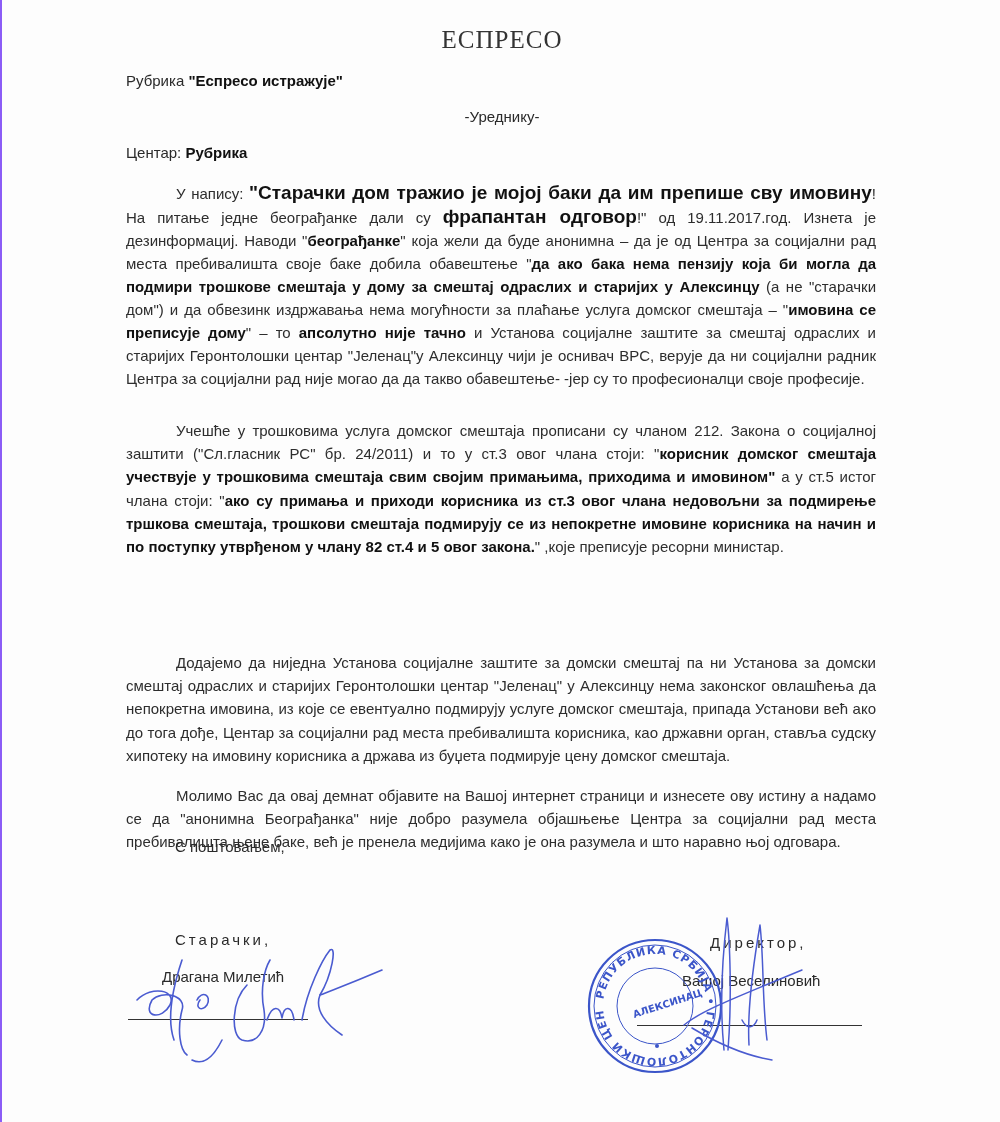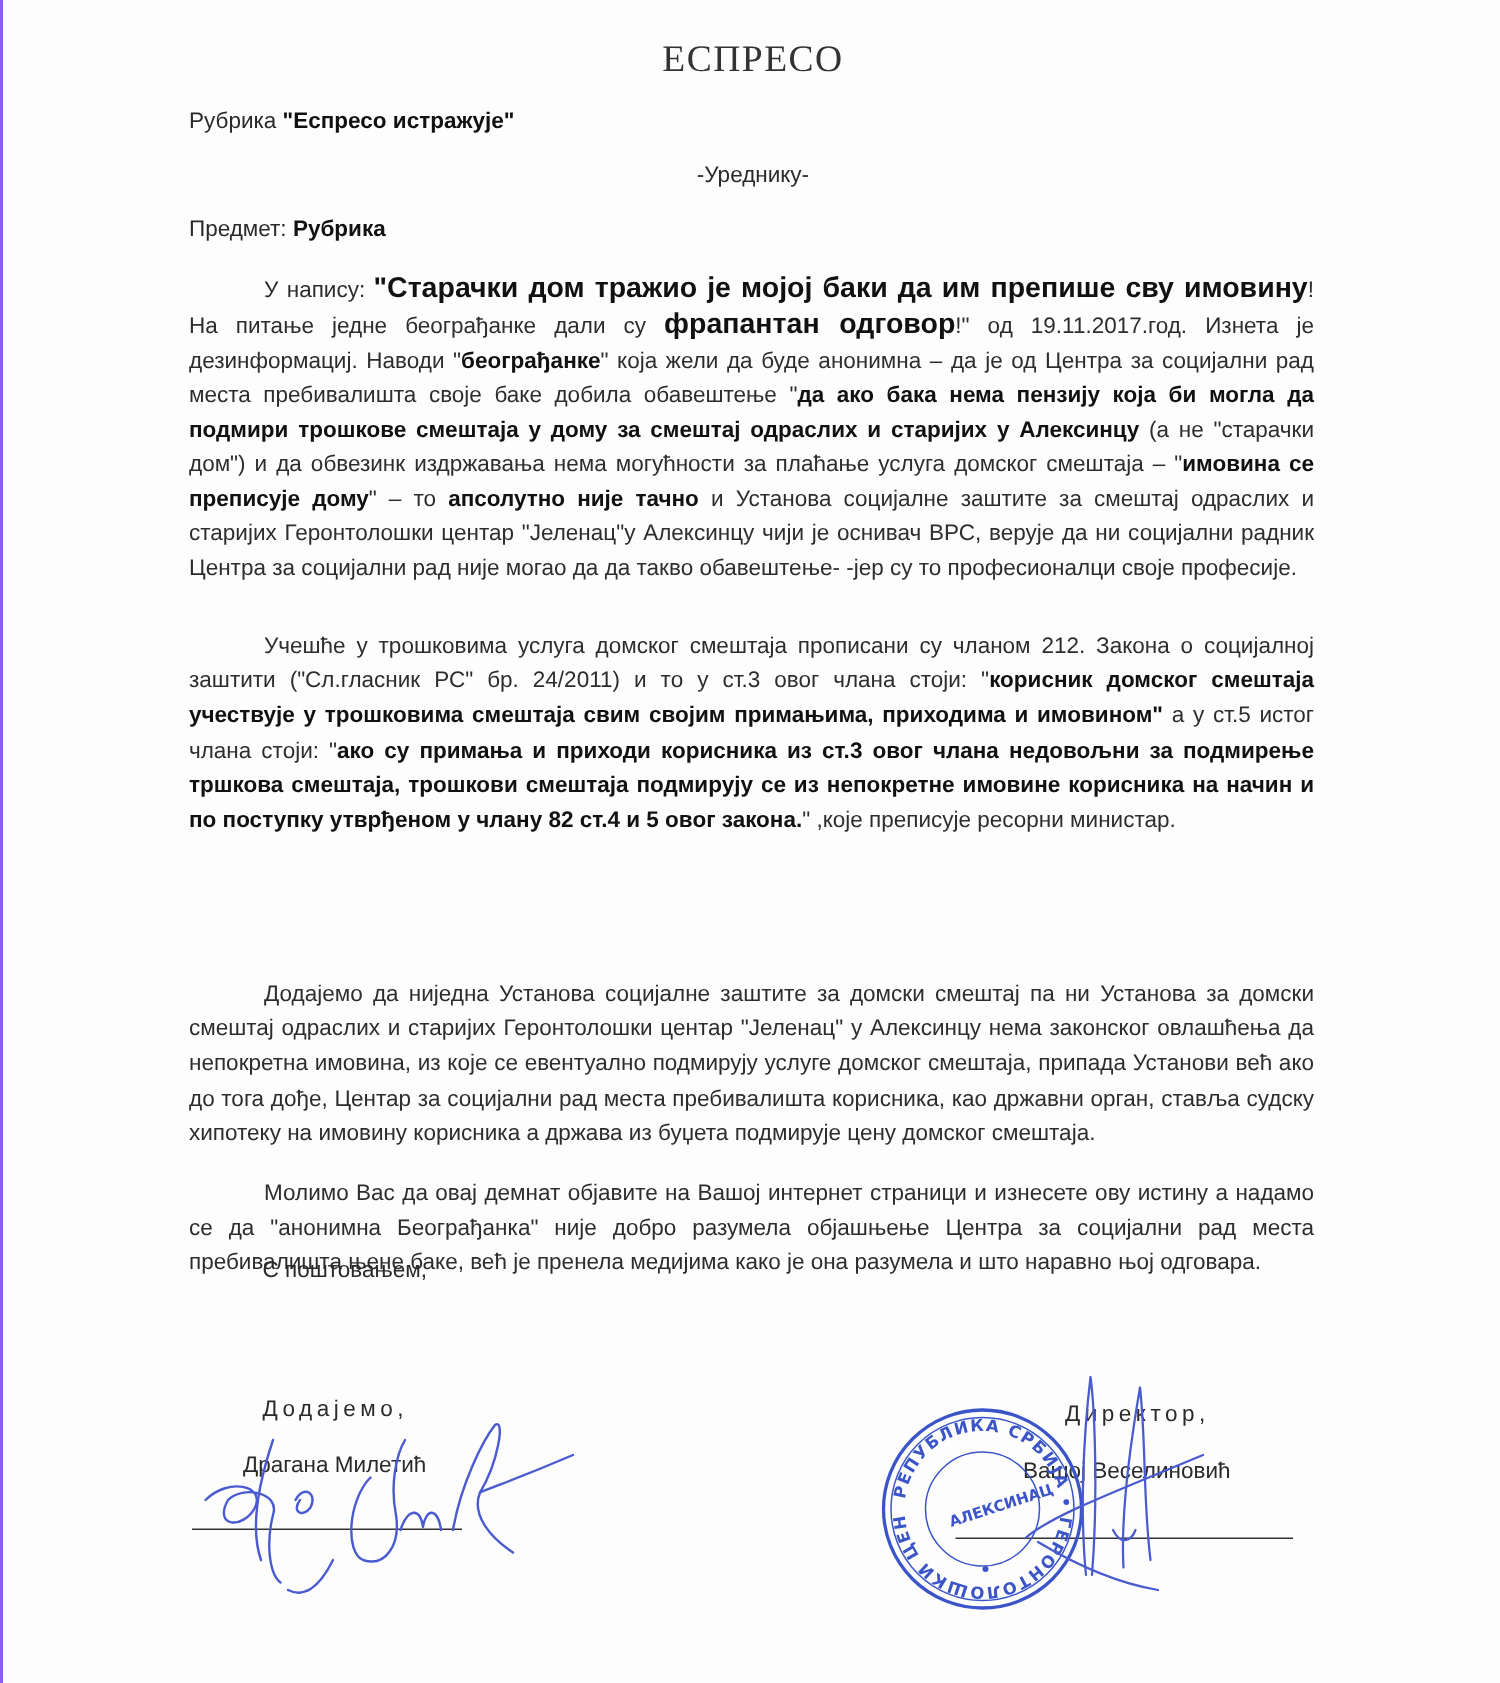--- a/index.html
+++ b/index.html
@@ -42,31 +42,31 @@
 
   <div class="masthead">ЕСПРЕСО</div>
 
   <div class="line" style="left:124px; top:70px;">
     <span>Рубрика </span><span class="b">"Еспресо истражује"</span>
   </div>
 
   <div class="line" style="left:0; width:1000px; text-align:center; top:106px;">-Уреднику-</div>
 
   <div class="line" style="left:124px; top:142px;">
-    <span>Предмет: </span><span class="b">Рубрика</span>
+    <span>Центар: </span><span class="b">Рубрика</span>
   </div>
 
   <div class="para" style="top:181px; line-height:23px;"><span class="indent"></span><span>У напису: </span><span class="b big">"Старачки дом тражио је мојој баки да им препише сву имовину</span><span>! На питање једне београђанке дали су </span><span class="b big">фрапантан одговор</span><span>!" од 19.11.2017.год. Изнета је дезинформациј. Наводи "</span><span class="b">београђанке</span><span>" која жели да буде анонимна – да је од Центра за социјални рад места пребивалишта своје баке добила обавештење "</span><span class="b">да ако бака нема пензију која би могла да подмири трошкове смештаја у дому за смештај одраслих и старијих у Алексинцу</span><span> (а не "старачки дом") и да обвезинк издржавања нема могућности за плаћање услуга домског смештаја – "</span><span class="b">имовина се преписује дому</span><span>" – то </span><span class="b">апсолутно није тачно</span><span> и Установа социјалне заштите за смештај одраслих и старијих Геронтолошки центар "Јеленац"у Алексинцу чији је оснивач ВРС, верује да ни социјални радник Центра за социјални рад није могао да да такво обавештење- -јер су то професионалци своје професије.</span></div>
   <div class="para" style="top:419px;"><span class="indent"></span><span>Учешће у трошковима услуга домског смештаја прописани су чланом 212. Закона о социјалној заштити ("Сл.гласник РС" бр. 24/2011) и то у ст.3 овог члана стоји: "</span><span class="b">корисник домског смештаја учествује у трошковима смештаја свим својим примањима, приходима и имовином"</span><span> а у ст.5 истог члана стоји: "</span><span class="b">ако су примања и приходи корисника из ст.3 овог члана недовољни за подмирење тршкова смештаја, трошкови смештаја подмирују се из непокретне имовине корисника на начин и по поступку утврђеном у члану 82 ст.4 и 5 овог закона.</span><span>" ,које преписује ресорни министар.</span></div>
   <div class="para" style="top:651px;"><span class="indent"></span><span>Додајемо да ниједна Установа социјалне заштите за домски смештај па ни Установа за домски смештај одраслих и старијих Геронтолошки центар "Јеленац" у Алексинцу нема законског овлашћења да непокретна имовина, из које се евентуално подмирују услуге домског смештаја, припада Установи већ ако до тога дође, Центар за социјални рад места пребивалишта корисника, као државни орган, ставља судску хипотеку на имовину корисника а држава из буџета подмирује цену домског смештаја.</span></div>
   <div class="para" style="top:784px;"><span class="indent"></span><span>Молимо Вас да овај демнат објавите на Вашој интернет страници и изнесете ову истину а надамо се да "анонимна Београђанка" није добро разумела објашњење Центра за социјални рад места пребивалишта њене баке, већ је пренела медијима како је она разумела и што наравно њој одговара.</span></div>
 
   <div class="line" style="left:173px; top:836px;">С поштовањем,</div>
 
-  <div class="line spaced" style="left:173px; top:929px;">Додајемо,</div>
+  <div class="line spaced" style="left:173px; top:929px;">Старачки,</div>
   <div class="line" style="left:160px; top:966px;">Драгана Милетић</div>
   <div class="sigline" style="left:126px; top:1019px; width:180px;"></div>
 
   <div class="line spaced" style="left:708px; top:932px;">Директор,</div>
   <div class="line" style="left:680px; top:970px;">Вашој Веселиновић</div>
   <div class="sigline" style="left:635px; top:1025px; width:225px;"></div>
 
   <svg class="overlay" width="1000" height="1122">
     <g fill="none" stroke="#4a5bd0" stroke-width="1.6" stroke-linecap="round" stroke-linejoin="round">
       <path d="M135 1000 C 150 985, 175 990, 168 1005 C 160 1020, 140 1018, 150 1000 C 160 990, 185 995, 180 1010 C 175 1030, 178 1050, 185 1055"></path>

